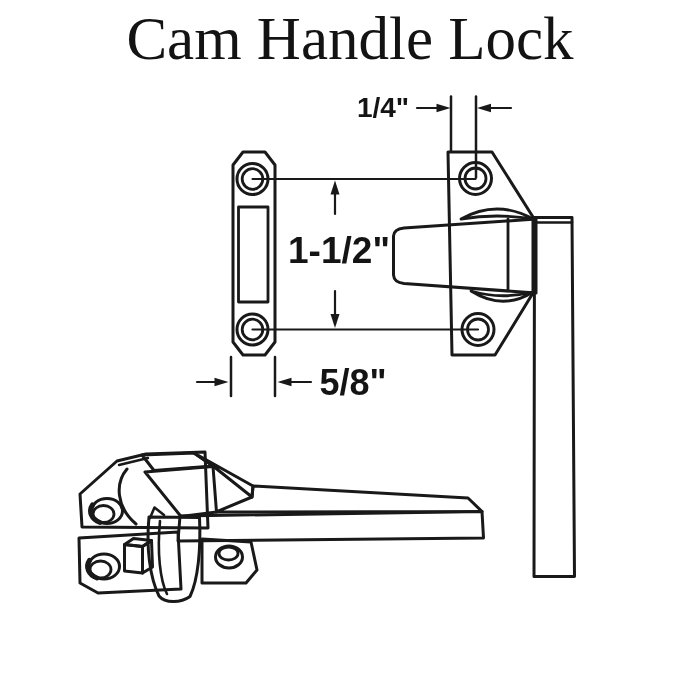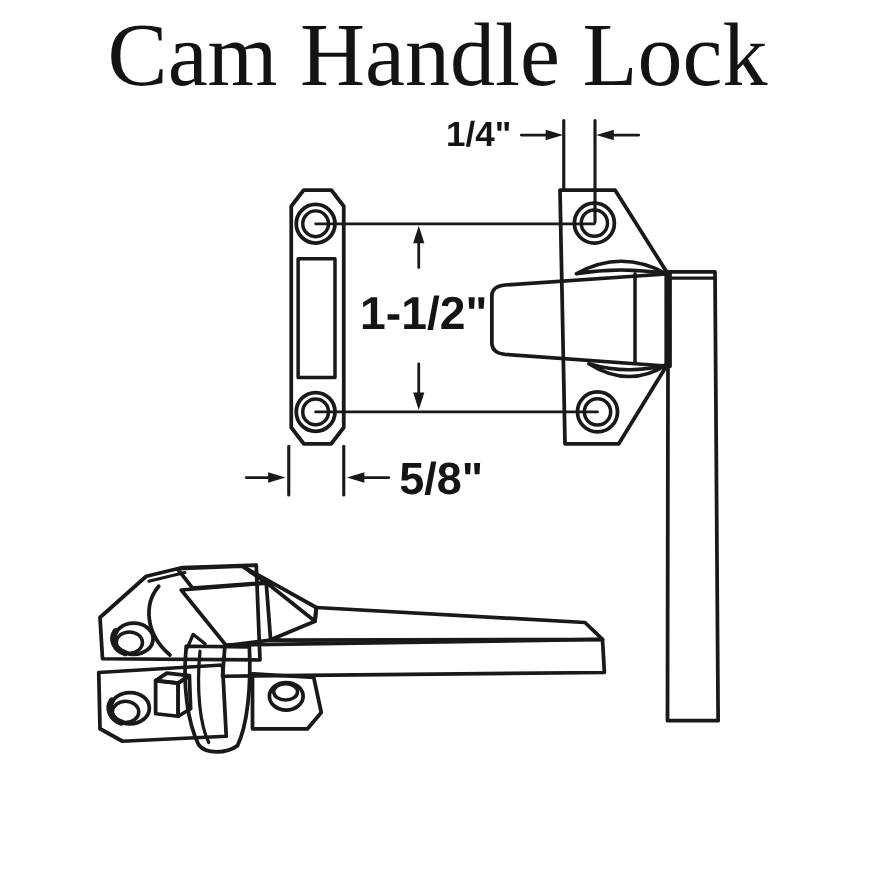--- a/index.html
+++ b/index.html
@@ -10,21 +10,21 @@
     overflow:hidden;
     font-family:"Liberation Sans",sans-serif;
   }
   .page-title{
     position:absolute;
     top:8px;left:0;width:100%;
     margin:0;
     text-align:center;
     font-family:"Liberation Serif","DejaVu Serif",serif;
     font-weight:400;
-    font-size:72px;
+    font-size:61px;
     line-height:1;
     color:#131313;
     letter-spacing:0px;
   }
   svg.diagram{position:absolute;left:0;top:0;width:700px;height:700px;}
   .ln{stroke:#191919;fill:none;stroke-linejoin:round;stroke-linecap:round;}
   .dim-label{
     font-family:"Liberation Sans",sans-serif;
     font-weight:bold;
     fill:#141414;

